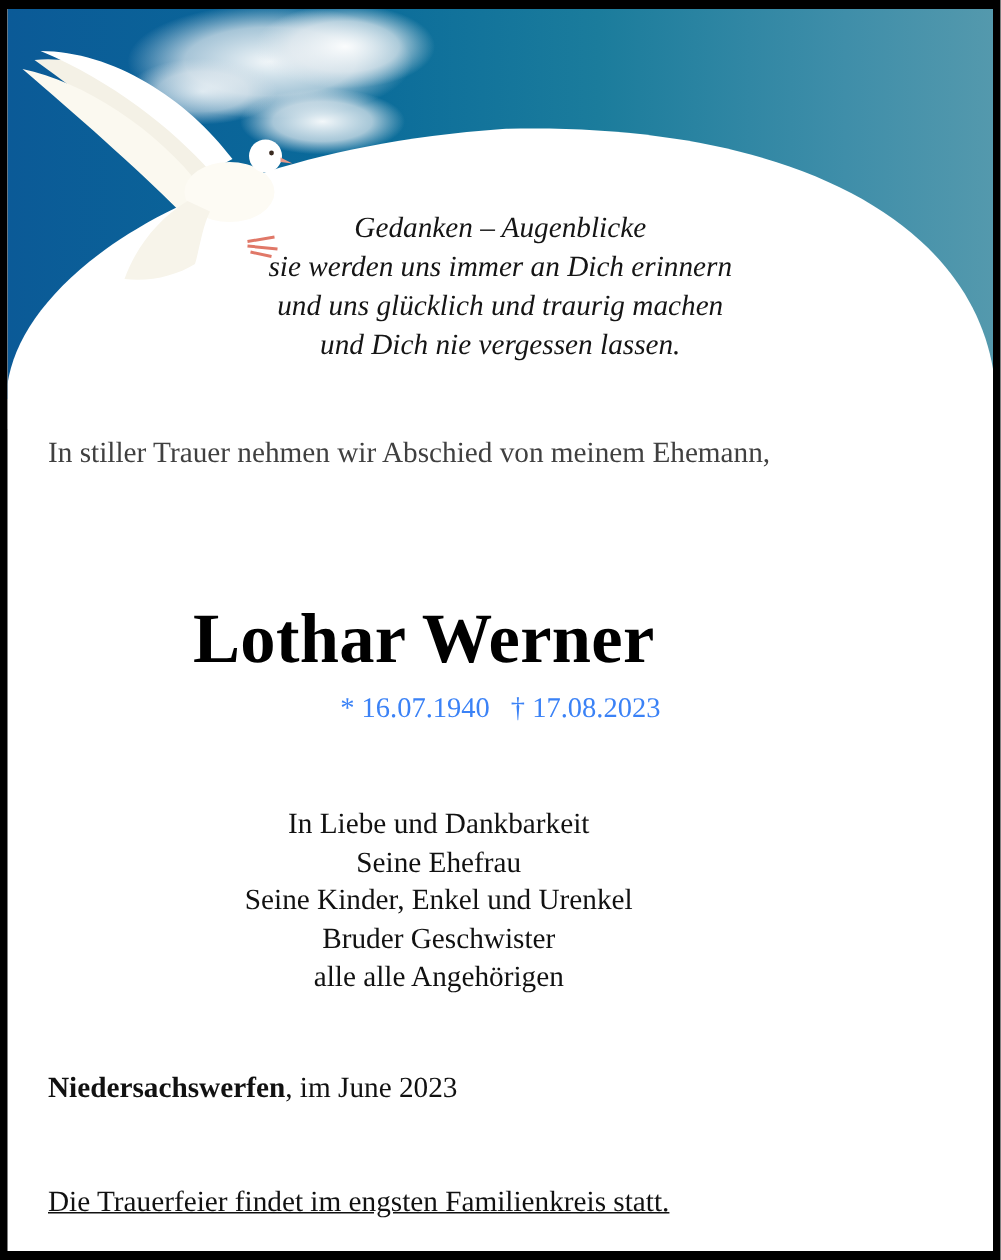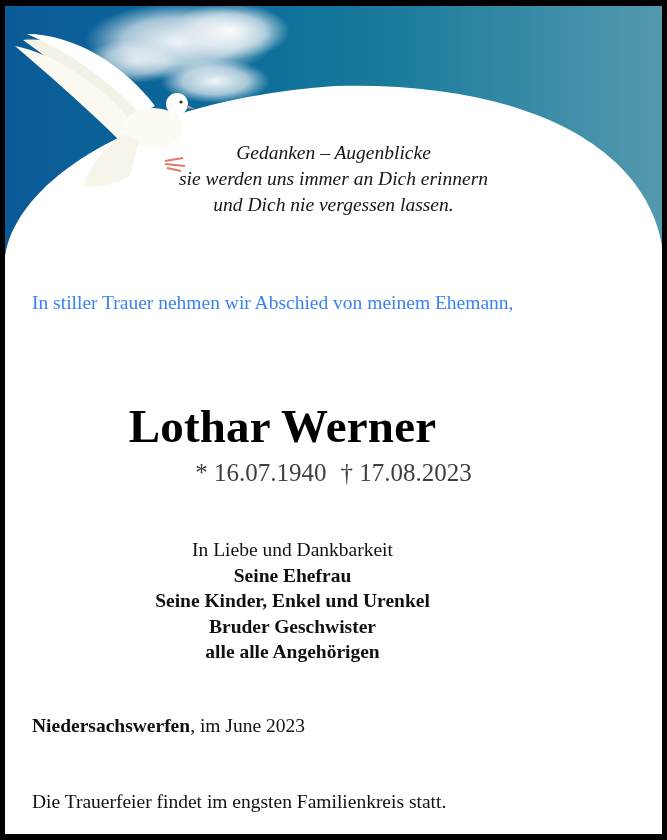--- a/index.html
+++ b/index.html
@@ -35,73 +35,74 @@
       line-height: 26px;
       color: #151515;
     }
     .quote div { white-space: nowrap; }
     .intro {
       position: absolute;
       left: 27px; top: 284px;
       font-family: "Liberation Serif", serif;
       font-size: 19.5px;
       line-height: 26px;
-      color: #3b82f6;
+      color: #404040;
     }
     .name {
       position: absolute;
       left: 0; width: 555px;
       top: 392px;
       text-align: center;
       font-family: "Liberation Serif", serif;
       font-weight: bold;
       font-size: 47px;
       line-height: 56px;
       color: #000;
       letter-spacing: 0.2px;
     }
     .dates {
       position: absolute;
       left: 0; width: 657px;
       top: 455px;
       text-align: center;
       font-family: "Liberation Serif", serif;
-      font-size: 25px;
+      font-size: 19px;
       line-height: 24px;
-      color: #404040;
+      color: #3b82f6;
       white-space: pre;
     }
     .dates .gap { display: inline-block; width: 14px; }
     .mourners {
       position: absolute;
       left: 4px; width: 567px;
       top: 531px;
       text-align: center;
       font-family: "Liberation Serif", serif;
       font-size: 19.5px;
       line-height: 25.5px;
       color: #111;
     }
-    .mourners .b { font-weight: bold; }
+    .mourners .b { font-weight: normal; }
     .place {
       position: absolute;
       left: 27px; top: 707px;
       font-family: "Liberation Serif", serif;
       font-size: 19.5px;
       line-height: 26px;
       color: #111;
     }
     .place .city { font-weight: bold; margin-top: 48px; }
     .note {
       position: absolute;
       left: 27px; top: 783px;
       font-family: "Liberation Serif", serif;
       font-size: 19.5px;
       line-height: 26px;
       color: #111;
+      text-decoration: underline;
     }
   </style>
 </head>
 <body>
 
 <div class="card">
 
   <div class="sky"></div>
 
   <svg class="sky-svg" width="657" height="280" viewBox="0 0 657 280">
@@ -137,20 +138,21 @@
 
       <path d="M120,128 C100,140 85,160 78,180 C95,182 112,178 125,170 C128,160 130,145 135,135 Z" fill="#f7f4ea"></path>
 
       <path d="M160,155 L178,152 M160,158 L180,160 M162,162 L176,165" stroke="#e07868" stroke-width="2" fill="none"></path>
     </g>
   </svg>
 
   <div class="quote">
     <div>Gedanken – Augenblicke</div>
     <div>sie werden uns immer an Dich erinnern</div>
+    <div>und uns glücklich und traurig machen</div>
     <div>und Dich nie vergessen lassen.</div>
   </div>
 
   <div class="intro">
     <div>In stiller Trauer nehmen wir Abschied von meinem Ehemann,</div>
   </div>
 
   <div class="name">Lothar Werner</div>
 
   <div class="dates"><span>* 16.07.1940</span><span class="gap"></span><span>† 17.08.2023</span></div>

